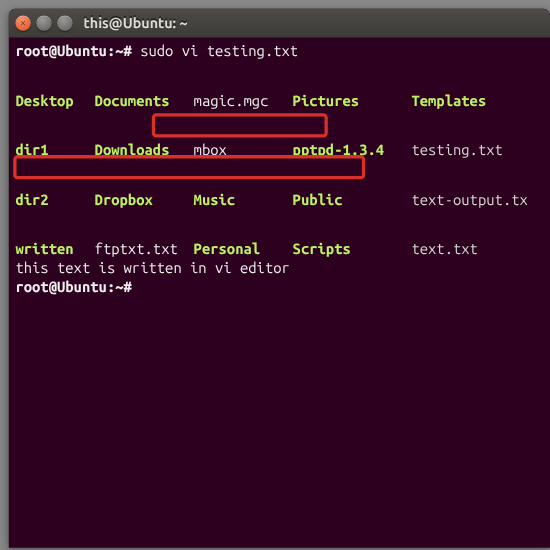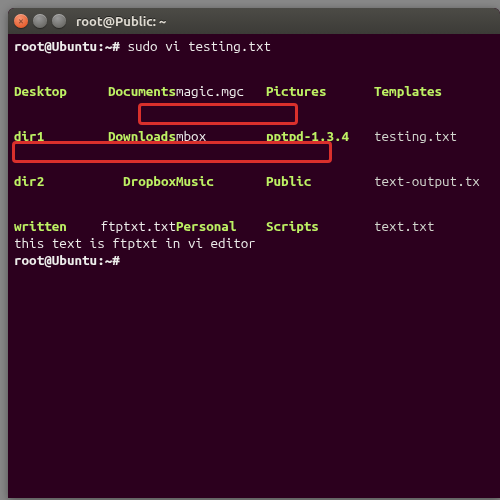--- a/index.html
+++ b/index.html
@@ -62,53 +62,53 @@
     .hl-box {
       position: absolute;
       border: 3px solid #d9302c;
       border-radius: 4px;
       pointer-events: none;
     }
     .hl1 { left: 130px; top: 69px; width: 160px; height: 22px; }
     .hl2 { left: 4px; top: 107px; width: 320px; height: 22px; }
     .col { display: inline-block; }
     .c1 { width: 72px; }
-    .c2 { width: 90px; text-align: right; }
+    .c2 { width: 90px; }
     .c3 { width: 90px; }
     .c4 { width: 108px; margin-top: 28px; }
   </style>
 </head>
 <body>
 
 <div class="window">
   <div class="titlebar">
     <div class="window-buttons">
       <div class="wbtn close">✕</div>
       <div class="wbtn min"></div>
       <div class="wbtn max"></div>
     </div>
-    <div class="title">root@Public: ~</div>
+    <div class="title">this@Ubuntu: ~</div>
   </div>
 
   <div class="terminal">
 
     <span class="line"><span class="prompt">root@Ubuntu:~#</span> <span class="cmd">sudo vi testing.txt</span></span>
 
 
     <span class="line"><span class="col c1 dir">Desktop</span><span class="col c2 dir">Documents</span><span class="col c3 file">magic.mgc</span><span class="col c4 dir">Pictures</span><span class="dir">Templates</span></span>
 
     <span class="line"><span class="col c1 dir">dir1</span><span class="col c2 dir">Downloads</span><span class="col c3 file">mbox</span><span class="col c4 dir">pptpd-1.3.4</span><span class="file2">testing.txt</span></span>
 
     <span class="line"><span class="col c1 dir">dir2</span><span class="col c2 dir">Dropbox</span><span class="col c3 dir">Music</span><span class="col c4 dir">Public</span><span class="file2">text-output.tx</span></span>
 
     <span class="line"><span class="col c1 dir">written</span><span class="col c2 file">ftptxt.txt</span><span class="col c3 dir">Personal</span><span class="col c4 dir">Scripts</span><span class="file2">text.txt</span></span>
 
 
     <span class="line"></span>
 
-    <span class="line">this text is ftptxt in vi editor</span>
+    <span class="line">this text is written in vi editor</span>
 
     <span class="line"><span class="prompt">root@Ubuntu:~#</span> <span class="cmd"></span></span>
 
     <div class="hl-box hl1"></div>
     <div class="hl-box hl2"></div>
   </div>
 </div>
 
 </body></html>

